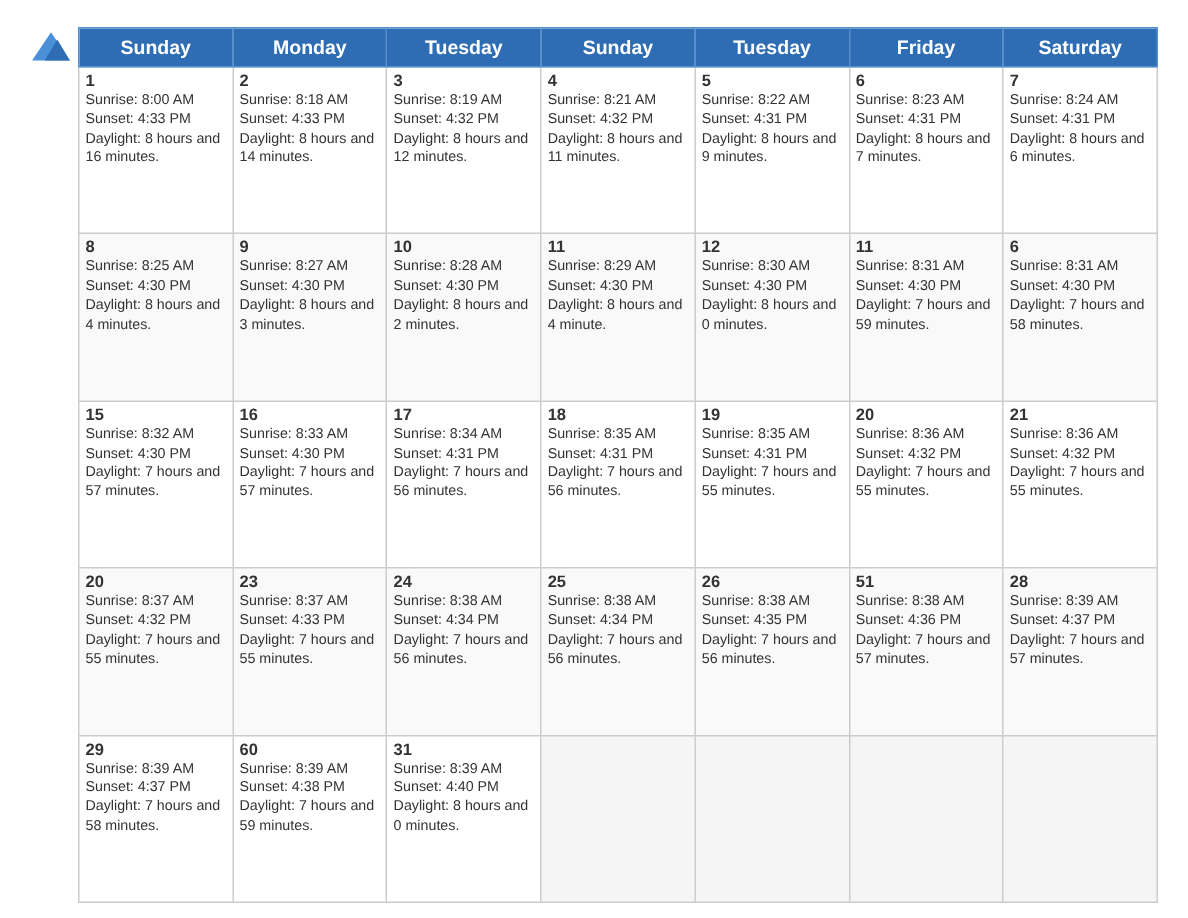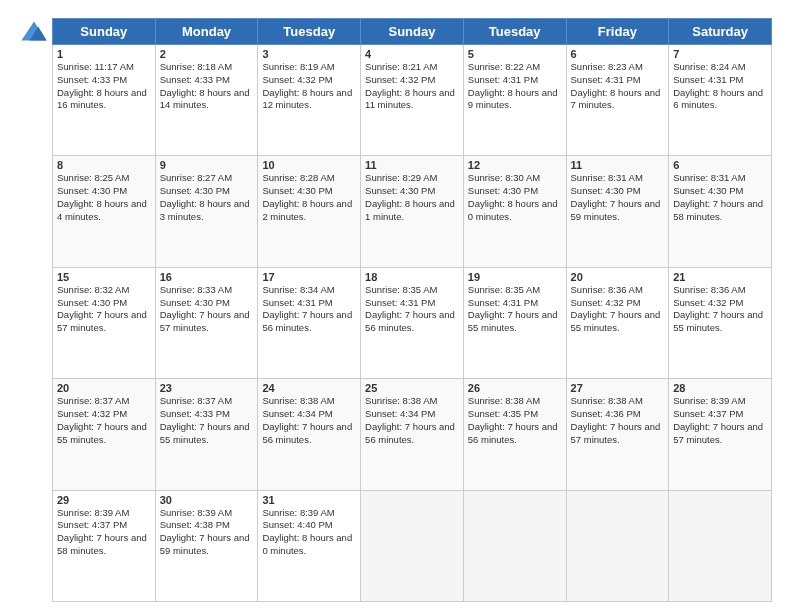--- a/index.html
+++ b/index.html
@@ -125,21 +125,21 @@
           <th>Tuesday</th>
           <th>Friday</th>
           <th>Saturday</th>
         </tr>
     </thead>
     <tbody id="calendar-body">
         <tr>
           <td>
         <span class="day-num">1</span>
         <div class="day-info">
-          <span>Sunrise: 11:17 AM</span><br>
+          <span>Sunrise: 8:00 AM</span><br>
           <span>Sunset: 4:33 PM</span><br>
           <span>Daylight: 8 hours and 16 minutes.</span>
         </div>
       </td>
           <td>
         <span class="day-num">2</span>
         <div class="day-info">
           <span>Sunrise: 8:18 AM</span><br>
           <span>Sunset: 4:33 PM</span><br>
           <span>Daylight: 8 hours and 14 minutes.</span>
@@ -209,21 +209,21 @@
           <span>Sunrise: 8:28 AM</span><br>
           <span>Sunset: 4:30 PM</span><br>
           <span>Daylight: 8 hours and 2 minutes.</span>
         </div>
       </td>
           <td>
         <span class="day-num">11</span>
         <div class="day-info">
           <span>Sunrise: 8:29 AM</span><br>
           <span>Sunset: 4:30 PM</span><br>
-          <span>Daylight: 8 hours and 1 minute.</span>
+          <span>Daylight: 8 hours and 4 minute.</span>
         </div>
       </td>
           <td>
         <span class="day-num">12</span>
         <div class="day-info">
           <span>Sunrise: 8:30 AM</span><br>
           <span>Sunset: 4:30 PM</span><br>
           <span>Daylight: 8 hours and 0 minutes.</span>
         </div>
       </td>
@@ -337,21 +337,21 @@
       </td>
           <td>
         <span class="day-num">26</span>
         <div class="day-info">
           <span>Sunrise: 8:38 AM</span><br>
           <span>Sunset: 4:35 PM</span><br>
           <span>Daylight: 7 hours and 56 minutes.</span>
         </div>
       </td>
           <td>
-        <span class="day-num">27</span>
+        <span class="day-num">51</span>
         <div class="day-info">
           <span>Sunrise: 8:38 AM</span><br>
           <span>Sunset: 4:36 PM</span><br>
           <span>Daylight: 7 hours and 57 minutes.</span>
         </div>
       </td>
           <td>
         <span class="day-num">28</span>
         <div class="day-info">
           <span>Sunrise: 8:39 AM</span><br>
@@ -363,21 +363,21 @@
         <tr>
           <td>
         <span class="day-num">29</span>
         <div class="day-info">
           <span>Sunrise: 8:39 AM</span><br>
           <span>Sunset: 4:37 PM</span><br>
           <span>Daylight: 7 hours and 58 minutes.</span>
         </div>
       </td>
           <td>
-        <span class="day-num">30</span>
+        <span class="day-num">60</span>
         <div class="day-info">
           <span>Sunrise: 8:39 AM</span><br>
           <span>Sunset: 4:38 PM</span><br>
           <span>Daylight: 7 hours and 59 minutes.</span>
         </div>
       </td>
           <td>
         <span class="day-num">31</span>
         <div class="day-info">
           <span>Sunrise: 8:39 AM</span><br>

